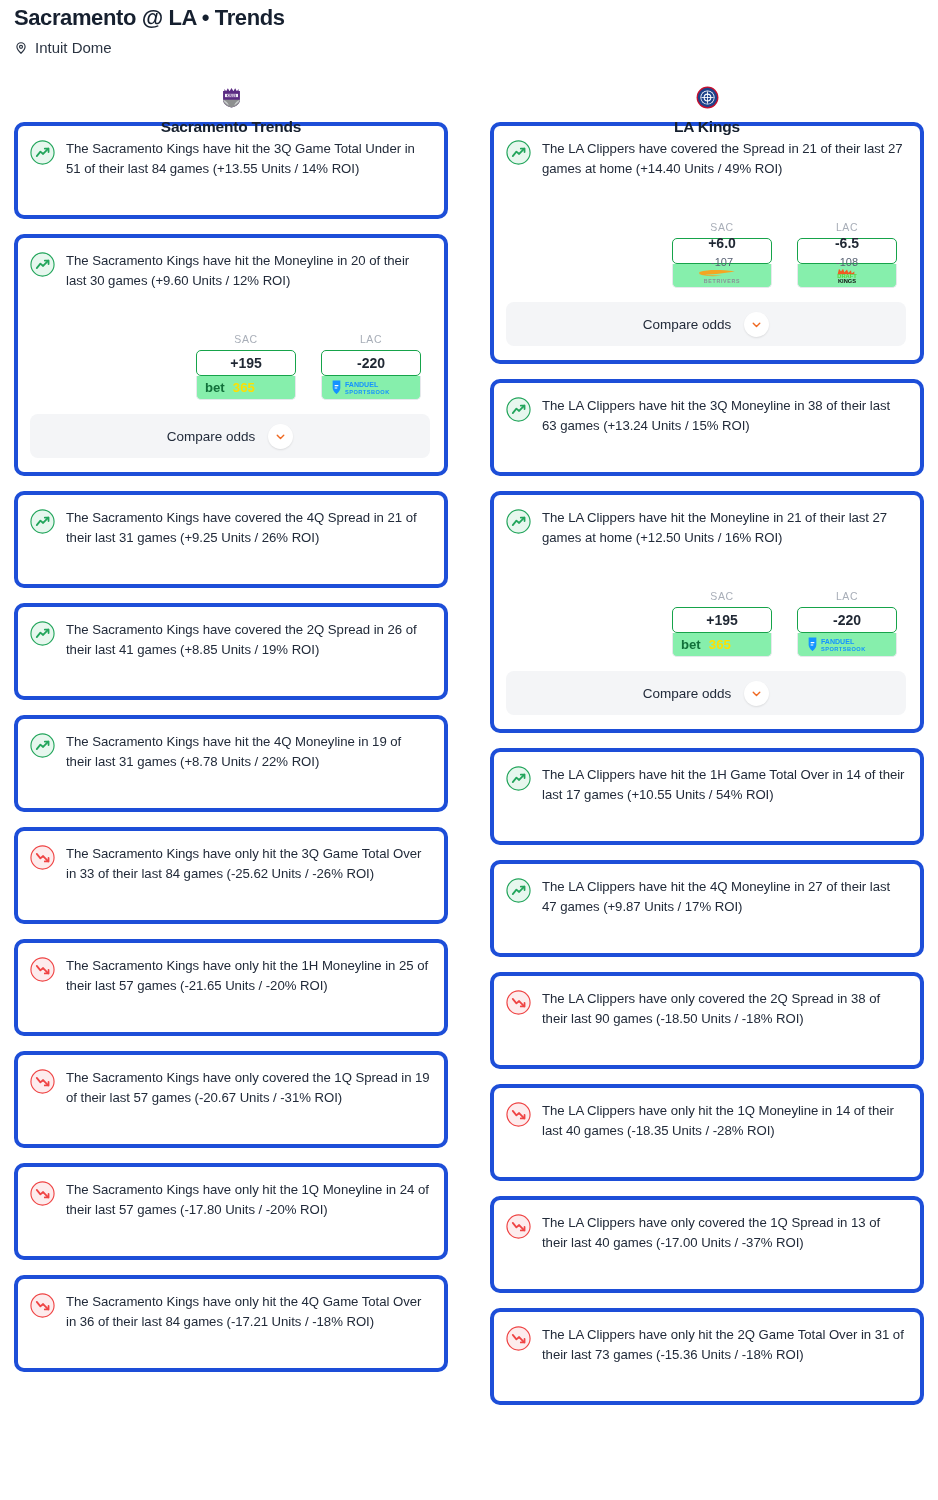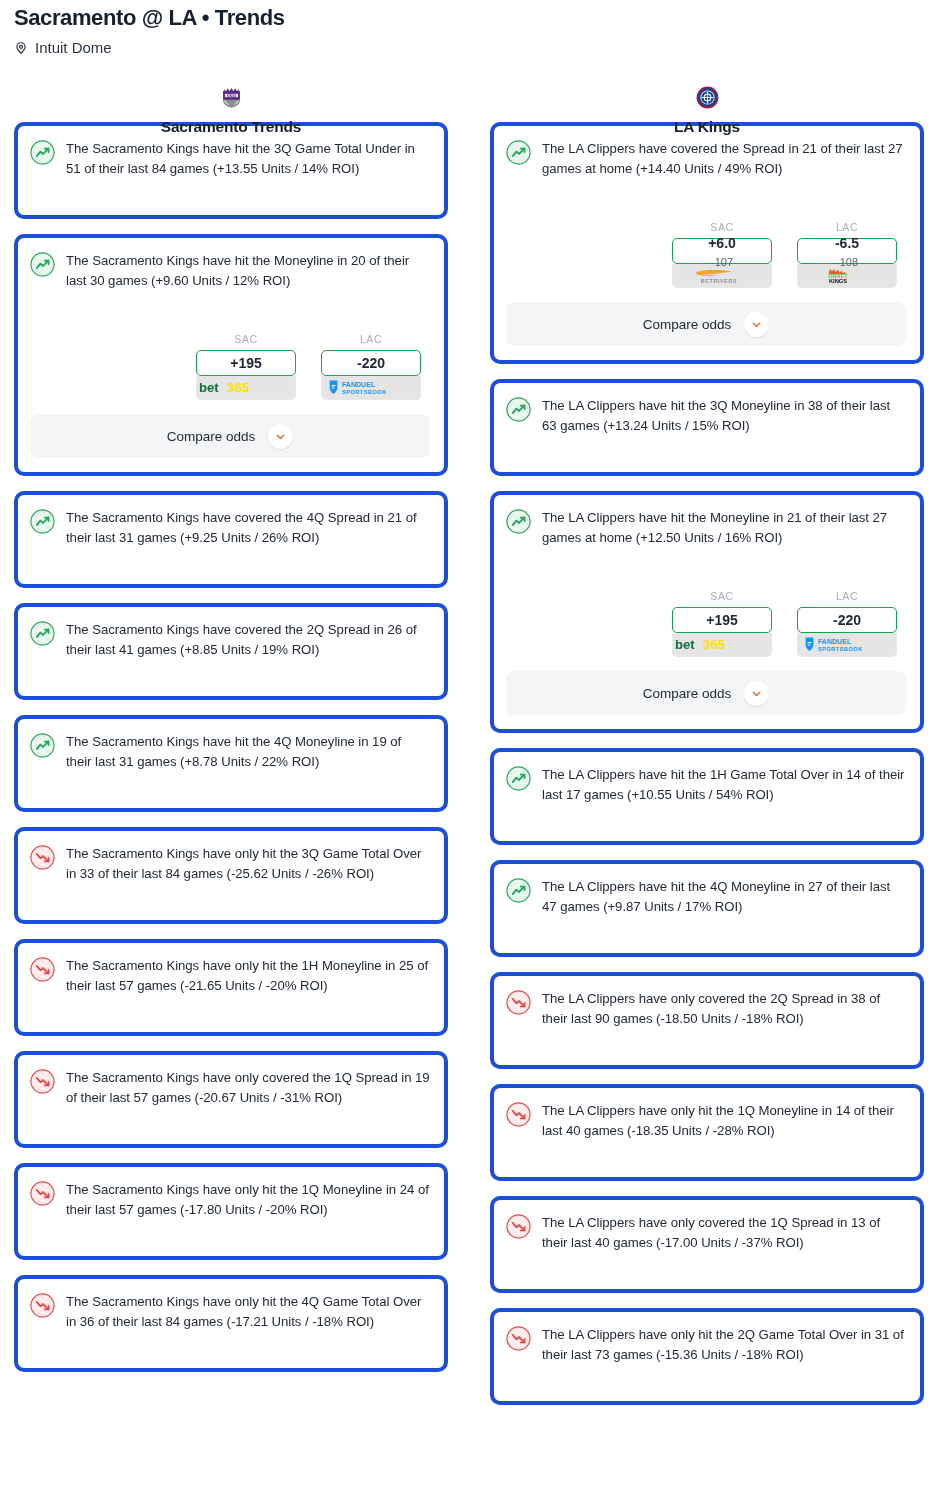--- a/index.html
+++ b/index.html
@@ -105,22 +105,22 @@
   }
   .odds-main { font-size: 14px; font-weight: bold; color: #1f2733; }
   .odds-juice { font-size: 11px; color: #586173; }
   .book-box {
     border: 1px solid #e6e8ec;
     border-top: none;
     border-radius: 0 0 5px 5px;
     height: 24px;
     display: flex;
     align-items: center;
-    justify-content: flex-start;
-    background: #e5e5e5;
+    justify-content: center;
+    background: #86efac;
     overflow: hidden;
   }
   .book-logo { height: 17px; display: block; }
 
   .compare-bar {
     margin-top: 14px;
     background: #f4f5f7;
     border-radius: 8px;
     height: 44px;
     display: flex;

